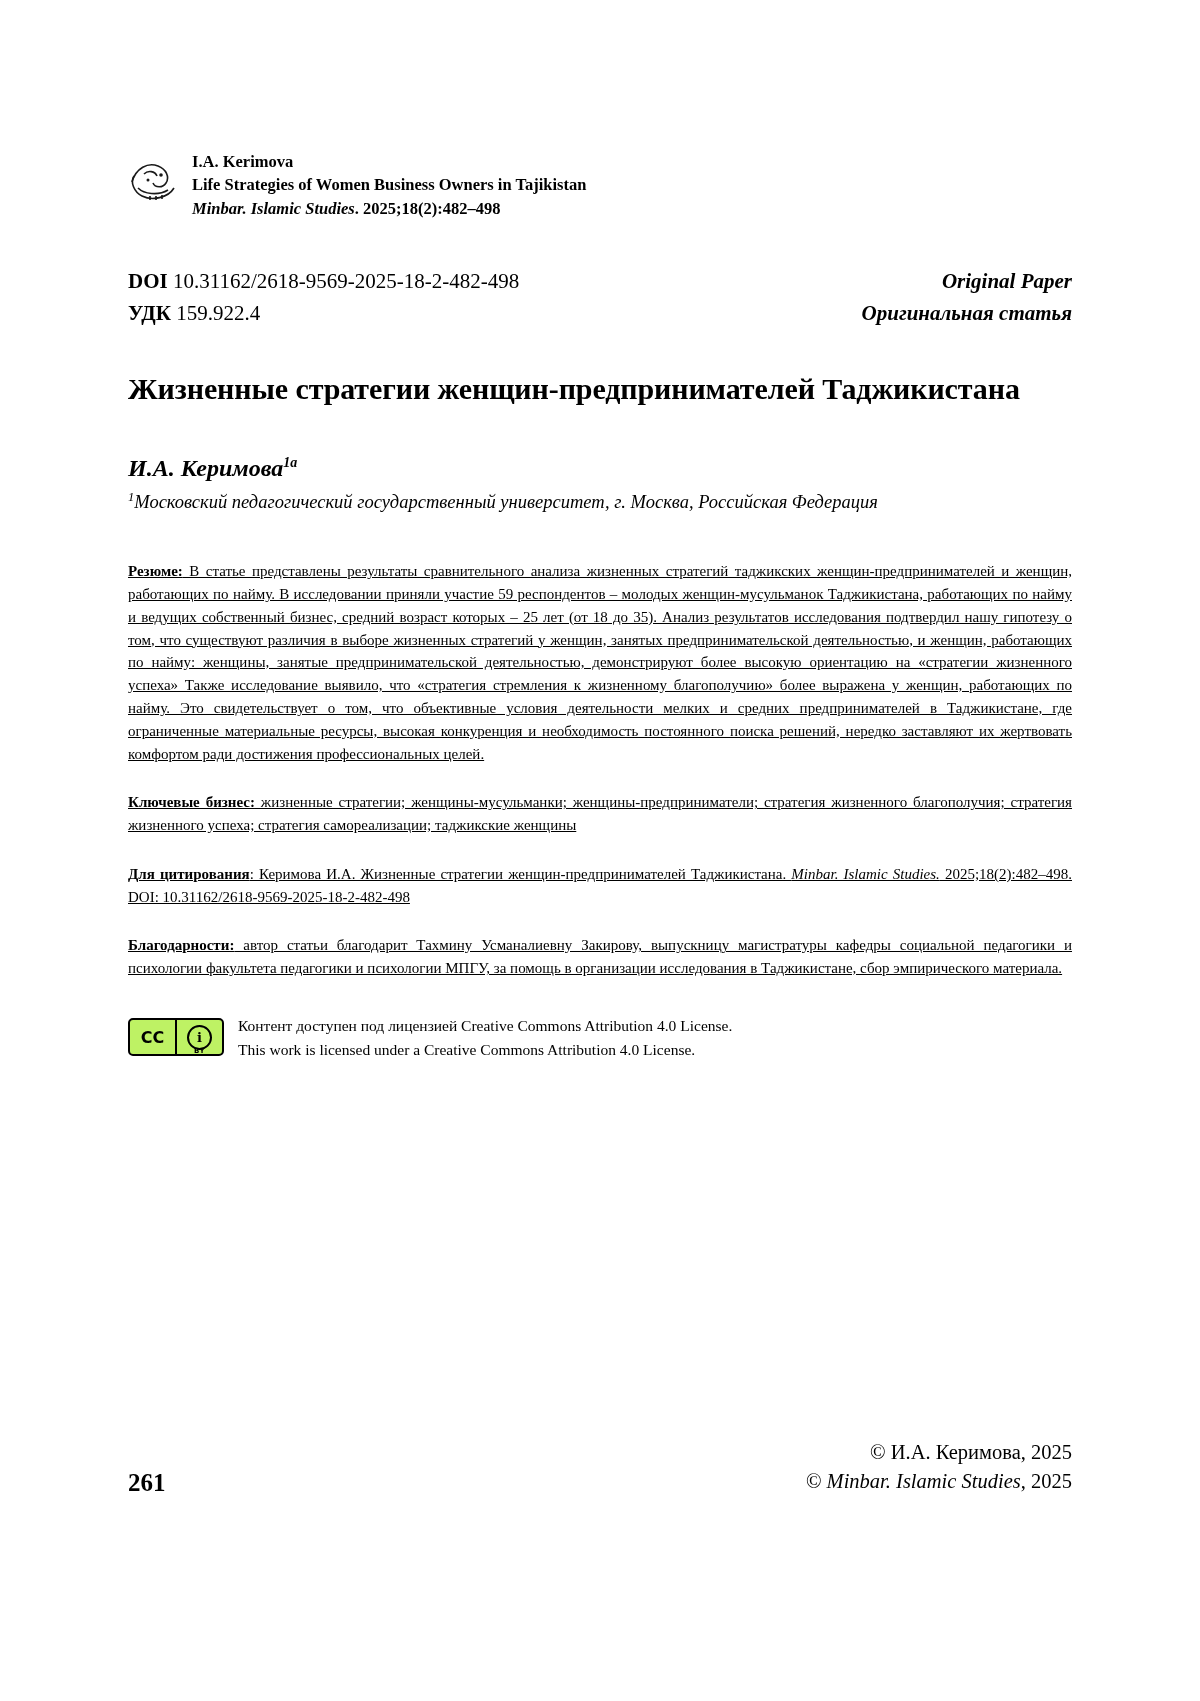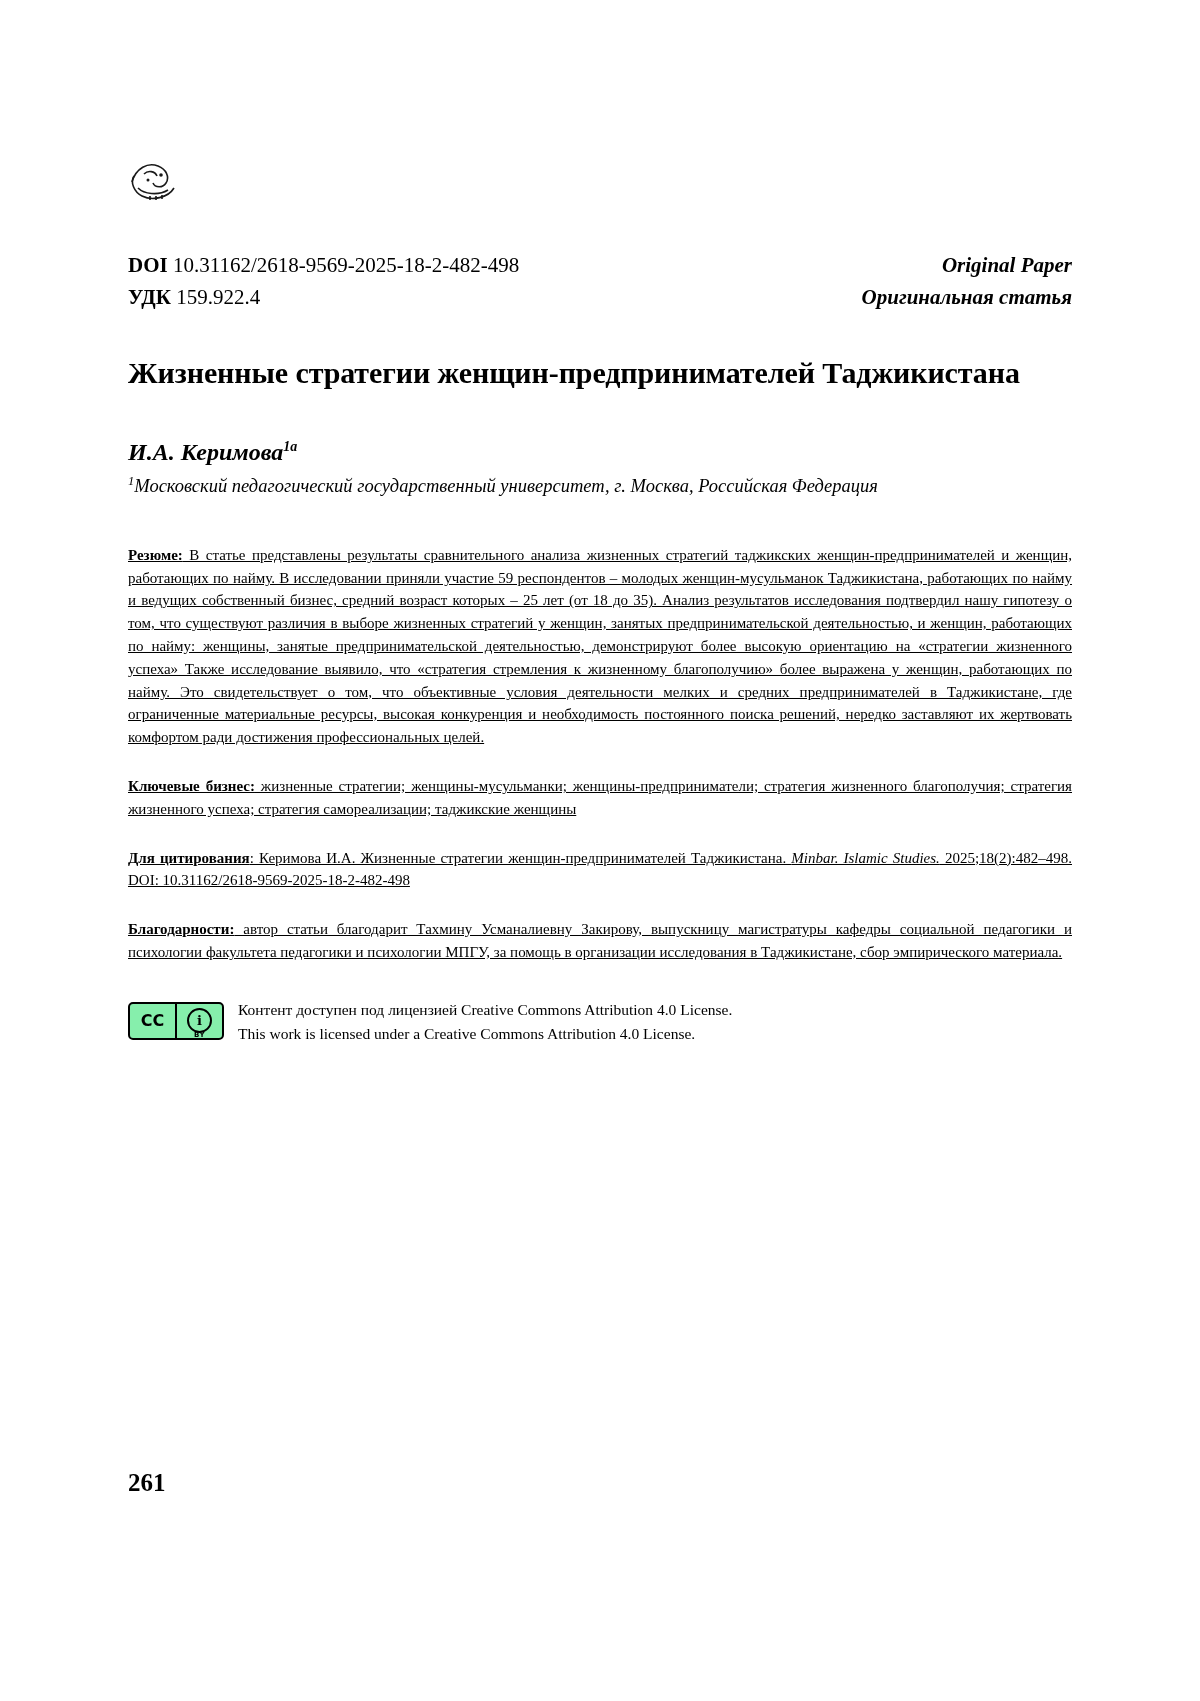--- a/index.html
+++ b/index.html
@@ -118,21 +118,21 @@
     margin-top: 34px;
   }
   .cc-badge {
     width: 92px;
     height: 34px;
     border: 2px solid #000;
     border-radius: 5px;
     display: flex;
     flex: 0 0 92px;
     overflow: hidden;
-    background: #86efac;
+    background: #bef264;
     margin-top: 4px;
   }
   .cc-cell {
     flex: 1;
     display: flex;
     align-items: center;
     justify-content: center;
     font-family: "DejaVu Sans", sans-serif;
     font-size: 16px;
     font-weight: bold;
@@ -193,20 +193,25 @@
           <path d="M4 30 C8 16, 20 10, 30 14 C38 17, 42 25, 38 31 C35 36, 27 36, 25 31"></path>
           <path d="M10 36 C16 42, 30 44, 40 38"></path>
           <path d="M16 22 C20 18, 27 19, 29 24"></path>
           <path d="M6 24 C2 30, 6 40, 14 44 C24 49, 40 46, 46 36"></path>
           <path d="M22 44 L22 48 M28 44 L28 48 M34 43 L34 47"></path>
         </g>
         <circle cx="33" cy="23" r="1.8" fill="#1a1a1a"></circle>
         <circle cx="20" cy="28" r="1.5" fill="#1a1a1a"></circle>
       </svg>
     </div>
+    <div class="runhead-text">
+      <div>I.A. Kerimova</div>
+      <div>Life Strategies of Women Business Owners in Tajikistan</div>
+      <div class="line3"><span>Minbar. Islamic Studies</span><span class="reg">. 2025;18(2):482–498</span></div>
+    </div>
   </div>
 
   <div class="meta-block">
     <div class="meta-row">
       <div class="meta-left"><b>DOI</b> <span>10.31162/2618-9569-2025-18-2-482-498</span></div>
       <div class="meta-right">Original Paper</div>
     </div>
     <div class="meta-row">
       <div class="meta-left"><b>УДК</b> <span>159.922.4</span></div>
       <div class="meta-right">Оригинальная статья</div>
@@ -241,15 +246,19 @@
       </div>
     </div>
     <div class="license-text">
       <div>Контент доступен под лицензией Creative Commons Attribution 4.0 License.</div>
       <div>This work is licensed under a Creative Commons Attribution 4.0 License.</div>
     </div>
   </div>
 
   <div class="footer">
     <div class="folio">261</div>
+    <div class="copyright">
+      <div>© И.А. Керимова, 2025</div>
+      <div><span>© </span><span class="ital">Minbar. Islamic Studies</span><span>, 2025</span></div>
+    </div>
   </div>
 
 </div>
 
 </body></html>

